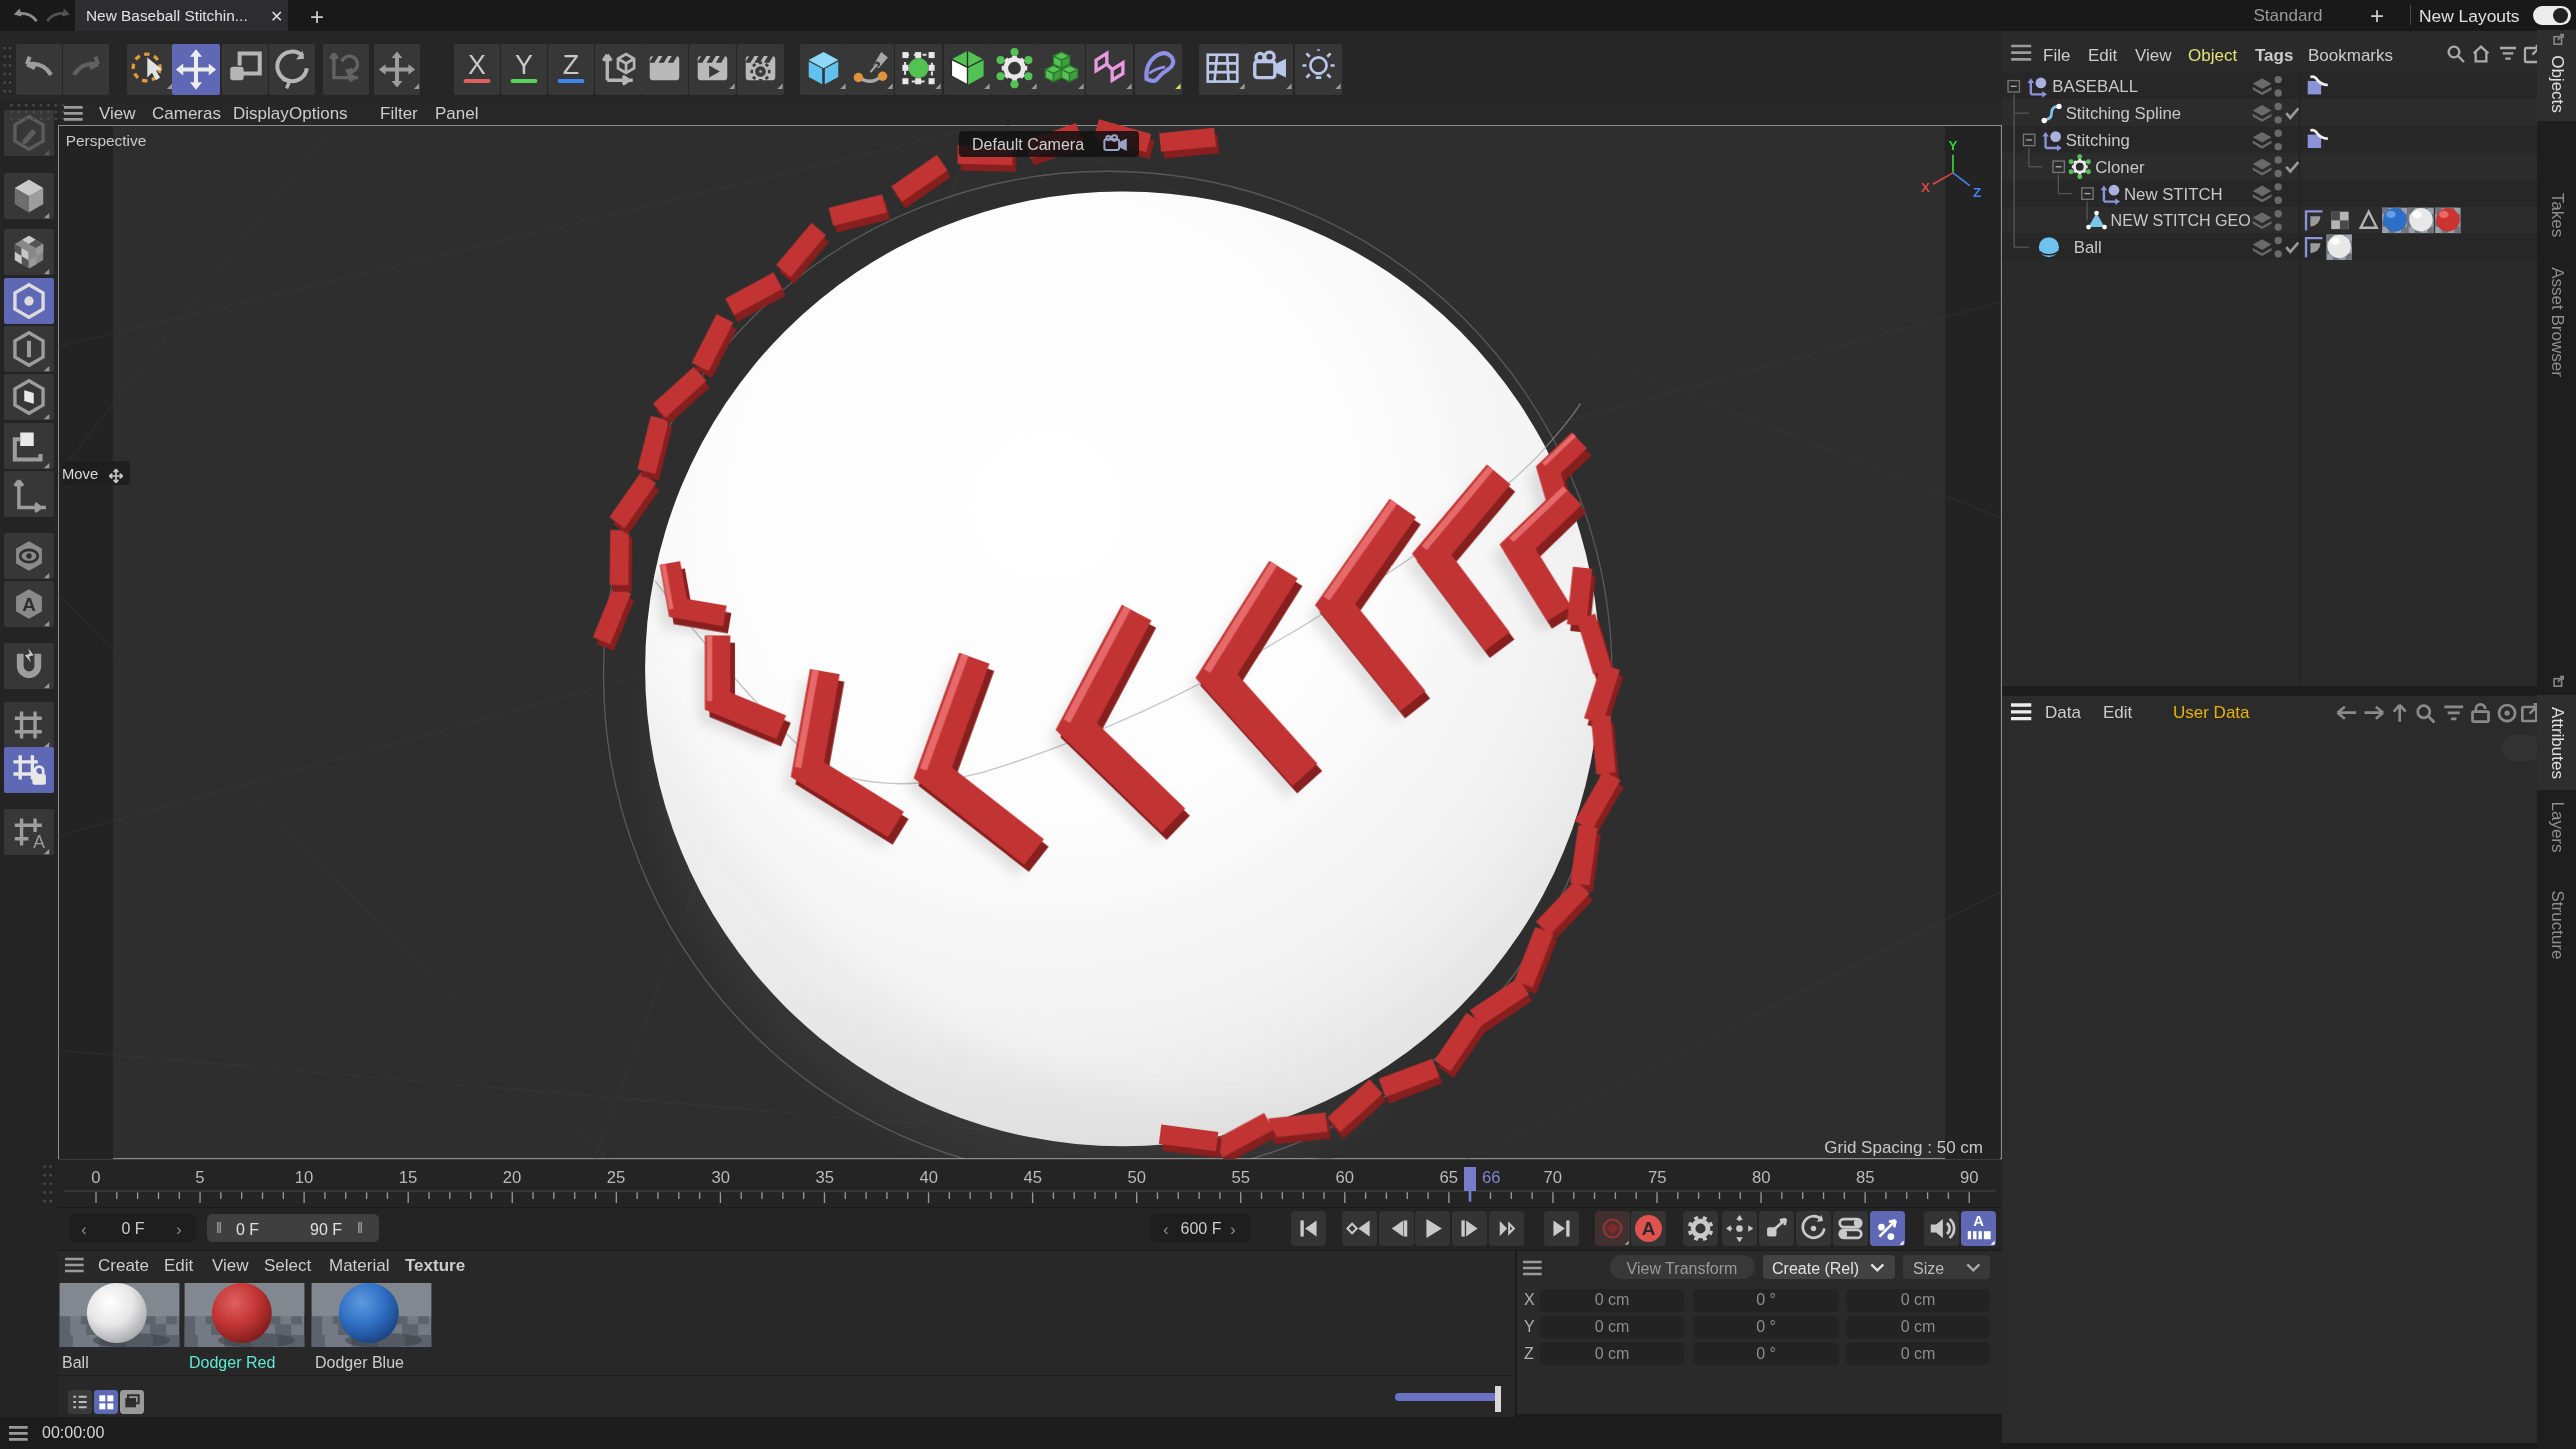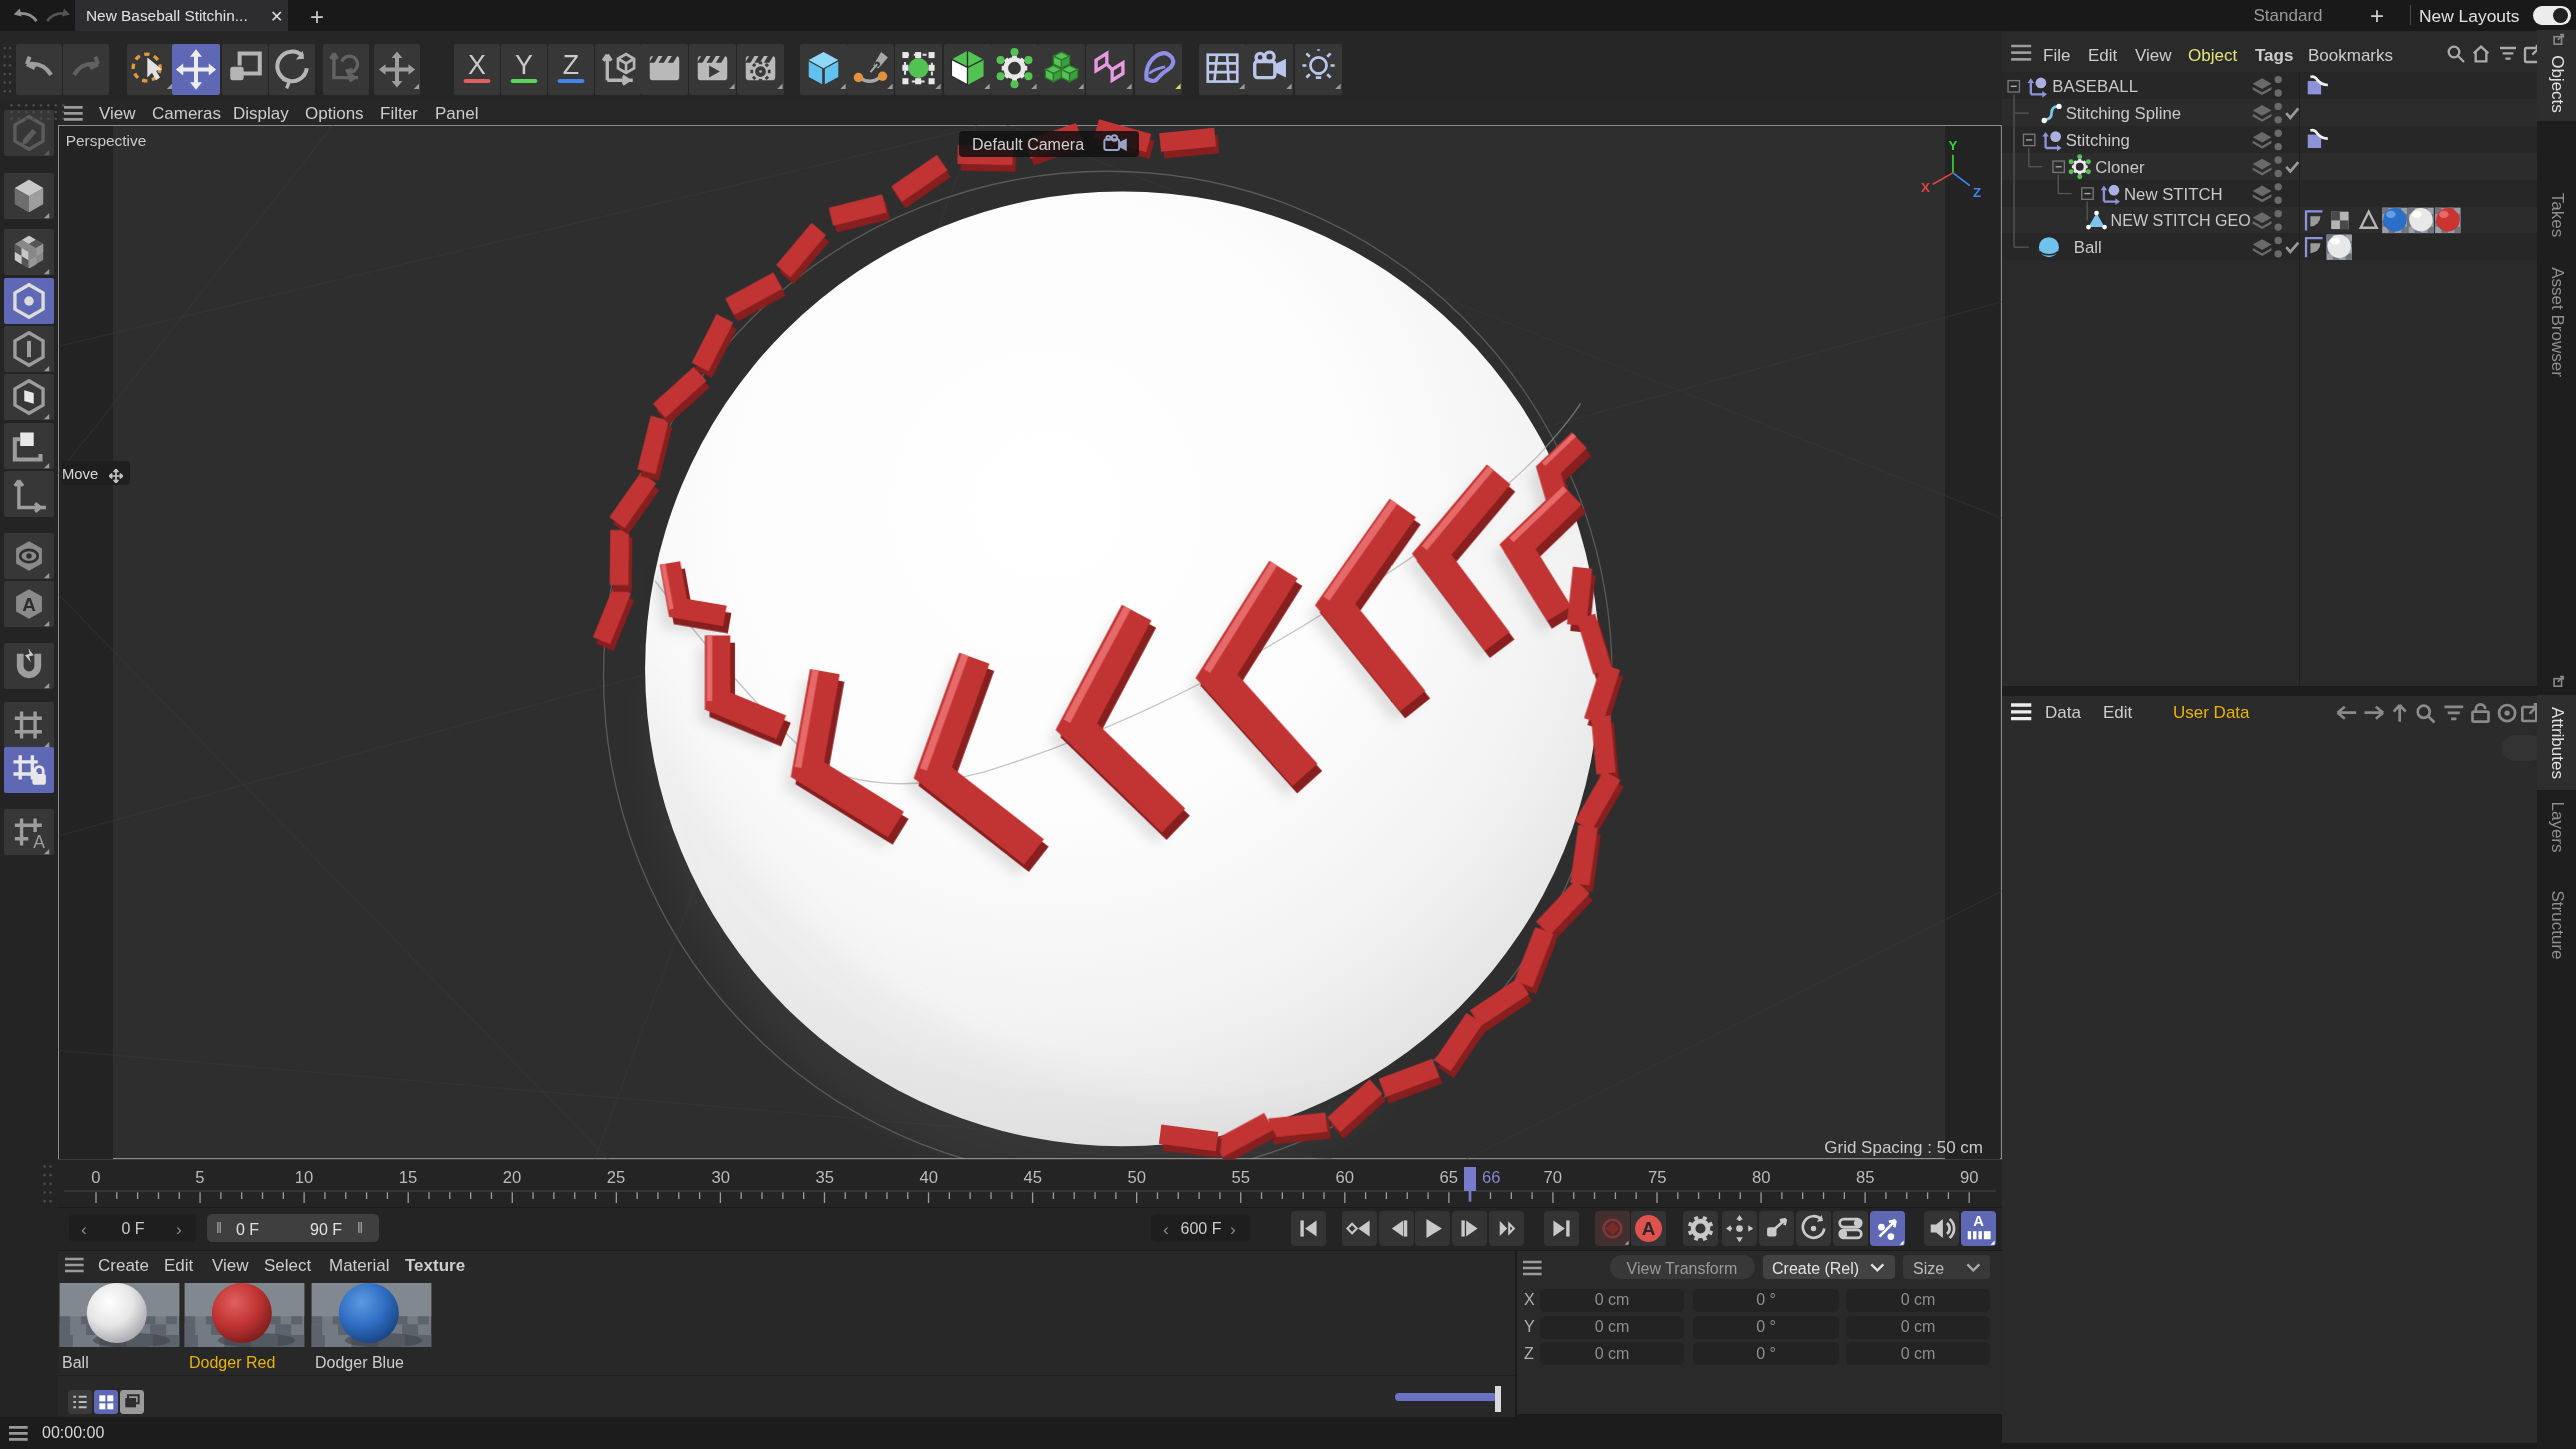--- a/index.html
+++ b/index.html
@@ -419,21 +419,21 @@
     <circle cx="60" cy="25" r="2" fill="#4a4a4a"></circle>
     <circle cx="71" cy="25" r="2" fill="#4a4a4a"></circle>
     <circle cx="82" cy="25" r="2" fill="#4a4a4a"></circle>
   </svg>
 <svg style="left:64px;top:106px" width="20" height="14.8" viewBox="0 0 30 22">
     <path d="M0 2 h28 M0 11 h28 M0 20 h28" stroke="#9a9a9a" stroke-width="4"></path>
   </svg>
 <div class="txt" style="left:99px;top:104px;font-size:17px;color:#cccccc;font-weight:400;letter-spacing:0px;">View</div>
 <div class="txt" style="left:152px;top:104px;font-size:17px;color:#cccccc;font-weight:400;letter-spacing:0px;">Cameras</div>
 <div class="txt" style="left:233px;top:104px;font-size:17px;color:#cccccc;font-weight:400;letter-spacing:0px;">Display</div>
-<div class="txt" style="left:305px;top:104px;font-size:17px;color:#cccccc;font-weight:400;letter-spacing:0px;">Options</div>
+<div class="txt" style="left:289px;top:104px;font-size:17px;color:#cccccc;font-weight:400;letter-spacing:0px;">Options</div>
 <div class="txt" style="left:380px;top:104px;font-size:17px;color:#cccccc;font-weight:400;letter-spacing:0px;">Filter</div>
 <div class="txt" style="left:435px;top:104px;font-size:17px;color:#cccccc;font-weight:400;letter-spacing:0px;">Panel</div>
 <div class="abs" style="left:58px;top:125px;width:1944px;height:1034px;background:#2e2e2e;border:1.3px solid #8c8c8c;"></div>
 <div class="abs" style="left:59px;top:126px;width:54px;height:1033px;background:#232323;"></div>
 <div class="abs" style="left:1945px;top:126px;width:55px;height:1033px;background:#232323;"></div>
 <svg style="left:58px;top:125px" width="1944" height="1034" viewBox="0 0 2898 1542">
     <defs>
       <radialGradient id="ballg" cx="0.42" cy="0.33" r="0.85">
         <stop offset="0" stop-color="#ffffff"></stop>
         <stop offset="0.4" stop-color="#fcfcfc"></stop>
@@ -956,21 +956,21 @@
       <rect x="88" y="62" width="24" height="16" fill="#5d636d"></rect>
       <rect x="136" y="62" width="24" height="16" fill="#5d636d"></rect>
       <rect x="-20" y="78" width="40" height="18" fill="#5d636d"></rect>
       <rect x="60" y="78" width="40" height="18" fill="#5d636d"></rect>
       <rect x="140" y="78" width="40" height="18" fill="#5d636d"></rect>
       <ellipse cx="108" cy="86" rx="58" ry="11" fill="#3a3f46" opacity="0.55"></ellipse>
       <circle cx="86" cy="45" r="45" fill="url(#mg464)"></circle>
     </g>
   </svg>
 <div class="txt" style="left:62px;top:1354px;font-size:16px;color:#cccccc;font-weight:400;letter-spacing:0px;">Ball</div>
-<div class="txt" style="left:189px;top:1354px;font-size:16px;color:#eab308;font-weight:400;letter-spacing:0px;">Dodger Red</div>
+<div class="txt" style="left:189px;top:1354px;font-size:16px;color:#5eead4;font-weight:400;letter-spacing:0px;">Dodger Red</div>
 <div class="txt" style="left:315px;top:1354px;font-size:16px;color:#cccccc;font-weight:400;letter-spacing:0px;">Dodger Blue</div>
 <div class="abs" style="left:58px;top:1375px;width:1457px;height:1.3px;background:#1f1f1f;"></div>
 <div class="abs" style="left:68px;top:1390px;width:24px;height:24px;background:#3a3a3a;border-radius:3.4px;">
     <svg width="24" height="24" style="left:0;top:0" viewBox="0 0 36 36">
       <g stroke="#bbb" stroke-width="3">
         <path d="M8 10 h4 M8 18 h4 M8 26 h4 M16 10 h12 M16 18 h12 M16 26 h12"></path>
       </g>
     </svg>
   </div>
 <div class="abs" style="left:94px;top:1390px;width:24px;height:24px;background:#5e68b4;border-radius:3.4px;">

